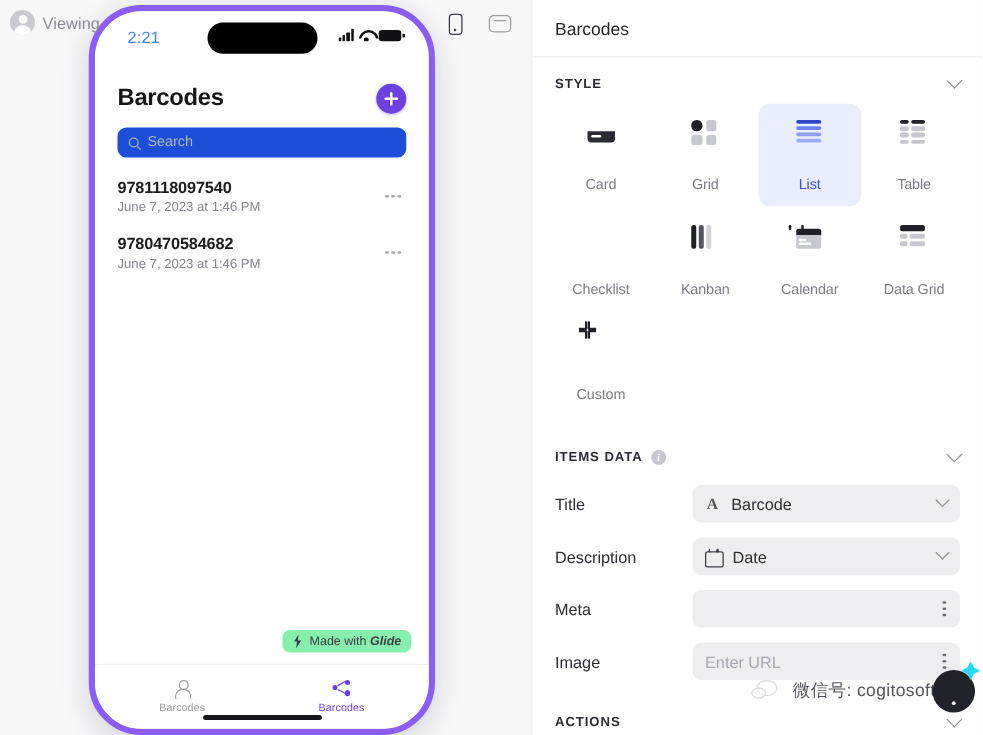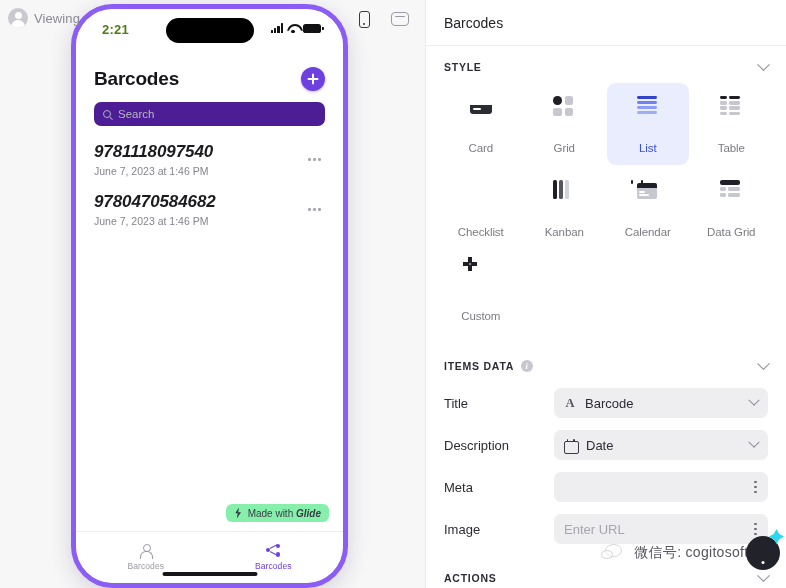--- a/index.html
+++ b/index.html
@@ -80,21 +80,21 @@
     position: absolute; inset: 0;
     border-radius: 37px; background: #ffffff; overflow: hidden;
     display: flex; flex-direction: column;
   }
   .statusbar {
     height: 40px; flex: none; position: relative;
     display: flex; align-items: center;
   }
   .sb-time {
     position: absolute; left: 26px; top: 13px;
-    font-size: 13px; font-weight: 700; color: #4d7c0f; letter-spacing: .2px;
+    font-size: 13px; font-weight: 400; color: #3b82f6; letter-spacing: .2px;
   }
   .island {
     position: absolute; left: 50%; top: 9px; transform: translateX(-50%);
     width: 88px; height: 25px; border-radius: 14px; background: #000000;
   }
   .sb-right {
     position: absolute; right: 22px; top: 14px;
     display: flex; align-items: flex-end; gap: 4px;
   }
   .sig { display: flex; align-items: flex-end; gap: 1.2px; height: 10px; }
@@ -131,41 +131,41 @@
   }
   .fab::before, .fab::after {
     content:""; position:absolute; left:50%; top:50%; transform: translate(-50%,-50%);
     background:#fff; border-radius:1px;
   }
   .fab::before { width: 11px; height: 2px; }
   .fab::after { width: 2px; height: 11px; }
 
   .searchbar {
     margin: 11px 18px 0 18px; height: 24px; border-radius: 7px;
-    background: #4c1d95; display: flex; align-items: center; gap: 7px;
+    background: #1d4ed8; display: flex; align-items: center; gap: 7px;
     padding: 0 9px; flex: none; cursor: text;
   }
   .mag {
     width: 8px; height: 8px; border: 1.4px solid #b0b0b8; border-radius: 50%;
     position: relative; flex: none;
   }
   .mag::after {
     content:""; position:absolute; right:-3.4px; bottom:-2.4px;
     width: 4.4px; height: 1.4px; background:#b0b0b8; border-radius:1px;
     transform: rotate(45deg);
   }
   .search-ph { font-size: 11.5px; color: #b6b6be; }
 
   .list { flex: 1 1 auto; padding: 10px 18px 0 18px; overflow: hidden; }
   .list-row {
     display: flex; align-items: center; justify-content: space-between;
     padding: 6px 0 9px 0; cursor: pointer;
   }
   .lr-main { display: flex; flex-direction: column; gap: 3px; }
-  .lr-title { font-size: 17px; font-weight: 700; color: #1b1b20; letter-spacing: -.1px; font-style: italic; }
+  .lr-title { font-size: 13px; font-weight: 700; color: #1b1b20; letter-spacing: -.1px; }
   .lr-sub { font-size: 10.5px; color: #84848d; }
   .dots-h { display: flex; gap: 2.4px; align-items: center; padding: 4px; cursor: pointer; }
   .dots-h i { width: 2.6px; height: 2.6px; border-radius: 50%; background: #a7a7b0; display: block; }
 
   .made-with {
     align-self: flex-end; margin: 0 14px 9px 0;
     background: #86efac; border-radius: 6px; padding: 3.5px 8px;
     display: flex; align-items: center; gap: 5px; flex: none; cursor: pointer;
   }
   .bolt {

